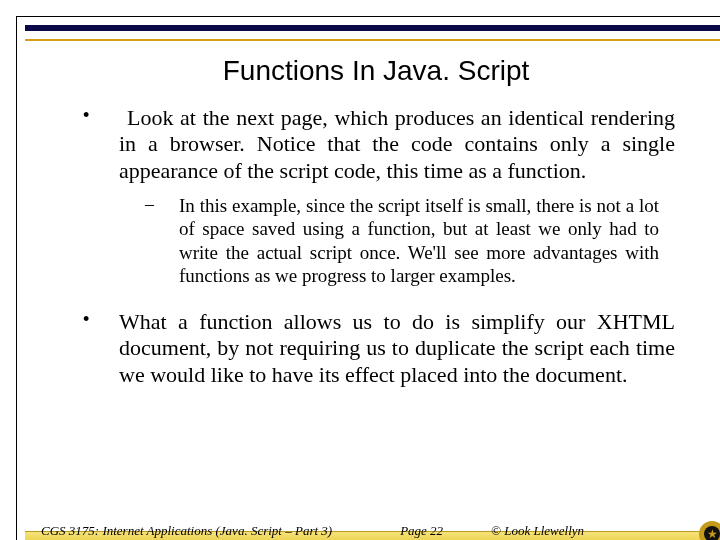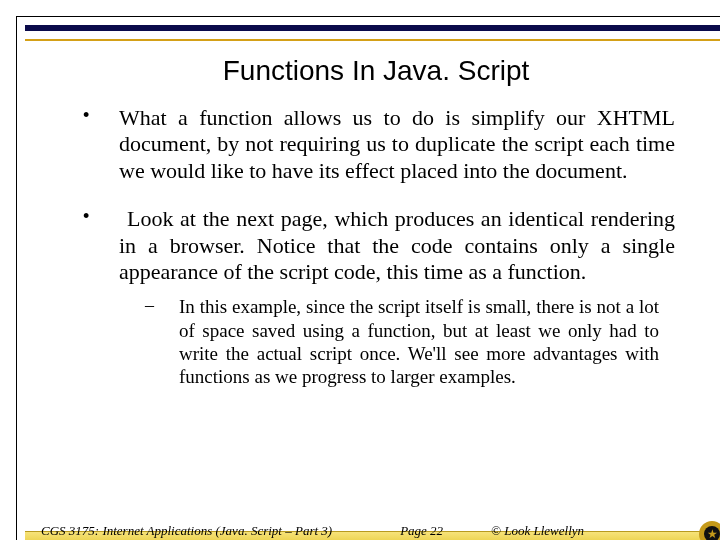--- a/index.html
+++ b/index.html
@@ -118,27 +118,27 @@
 </head>
 <body>
 
 <div class="top-bar"></div>
 <div class="accent-underline"></div>
 
 <h1 class="slide-title">Functions In Java. Script</h1>
 
 <div class="content">
   <ul class="main-list">
-    <li>What a function allows us to do is simplify our XHTML document, by not requiring us to duplicate the script each time we would like to have its effect placed into the document.</li>
     <li>
       <span>Look at the next page, which produces an identical rendering in a browser.  Notice that the code contains only a single appearance of the script code, this time as a function.</span>
       <ul class="sub-list">
         <li>In this example, since the script itself is small, there is not a lot of space saved using a function, but at least we only had to write the actual script once.  We'll see more advantages with functions as we progress to larger examples.</li>
       </ul>
     </li>
+    <li>What a function allows us to do is simplify our XHTML document, by not requiring us to duplicate the script each time we would like to have its effect placed into the document.</li>
   </ul>
 </div>
 
 <div class="footer">
   <span class="course">CGS 3175: Internet Applications (Java. Script – Part 3)</span>
   <span class="page">Page 22</span>
   <span class="copy">© Look Llewellyn</span>
   <span class="spacer"></span>
   <span class="logo">
     <span class="disc"></span>

